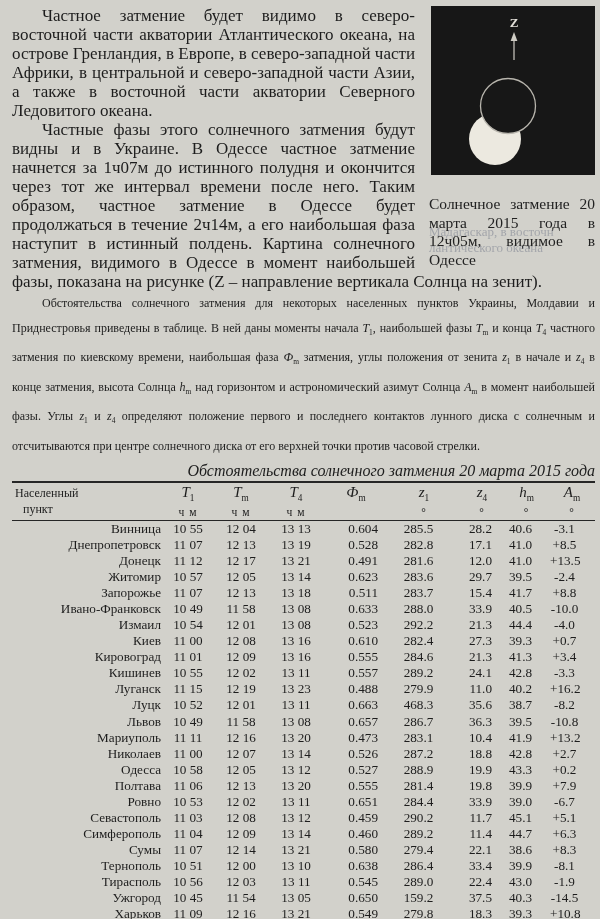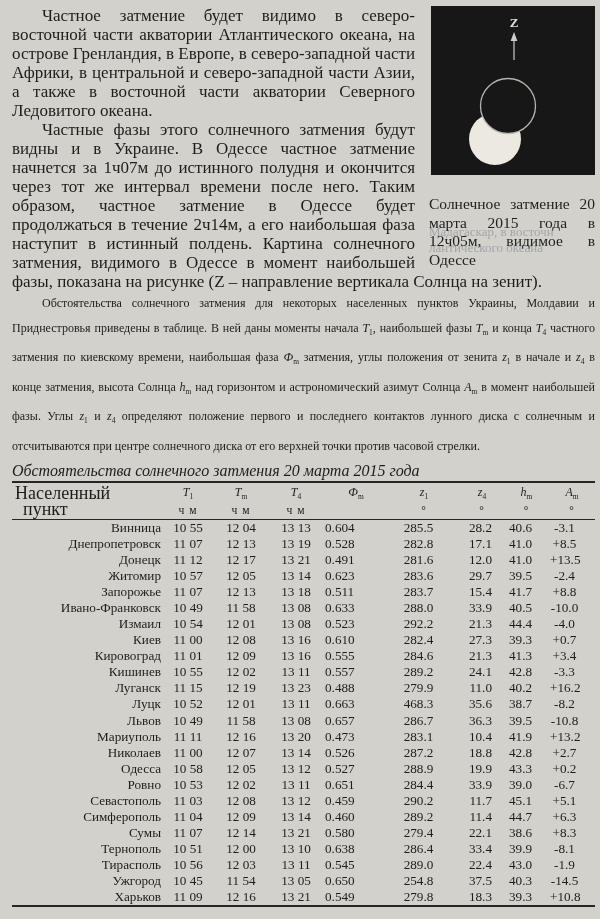--- a/index.html
+++ b/index.html
@@ -16,37 +16,37 @@
   figcaption{font-size:15.5px;line-height:18.5px;text-align:justify;text-align-last:justify;
              margin-top:20px;padding-left:6px;color:#222}
   .ghost{position:absolute;top:218px;left:6px;width:168px;
          font-size:13px;line-height:16px;color:rgba(85,92,115,.38);pointer-events:none}
 
   p{margin:0;text-align:justify;font-size:17px;line-height:19px;text-indent:30px}
   p.body-3{font-size:12px;line-height:25px}
   p i{font-style:italic}
   sub{font-size:.62em}
 
-  .tbl-title{clear:both;font-style:italic;text-align:left;font-size:16px;
+  .tbl-title{clear:both;font-style:italic;text-align:right;font-size:16px;
              line-height:18px;margin:3px 0 1px}
 
   table.eclipse-tbl{
     border-collapse:collapse;table-layout:fixed;width:583px;
     border-top:2.2px solid #262626;border-bottom:2.2px solid #262626;
     font-size:13.2px;
   }
   thead th{border-bottom:1.6px solid #262626;font-weight:normal;vertical-align:top;padding:2px 0}
-  th.city-h{text-align:left;font-size:18px;line-height:16px;padding-left:3px}
+  th.city-h{text-align:left;font-size:12px;line-height:16px;padding-left:3px}
   th.city-h .l2{padding-left:8px}
-  th .sym{display:block;font-size:12px;line-height:15px}
+  th .sym{display:block;font-size:15px;line-height:15px}
   th .unit{display:block;font-size:11.5px;line-height:12px;letter-spacing:1px}
   tbody td{line-height:14.08px;white-space:nowrap;overflow:hidden}
   td.c0{text-align:right;padding-left:4px}
   td.c1,td.c2,td.c3{text-align:center}
-  td.c4{padding-right:10px}
+  td.c4{text-align:right;padding-right:10px}
   td.c5{text-align:center;padding-right:12px}
   td.c6{text-align:right;padding-right:12px}
   td.c7{text-align:center;padding-right:13px}
   td.c8{text-align:center;padding-right:16px}
 </style>
 </head>
 <body>
 
 <div class="page">
 
@@ -295,20 +295,31 @@
           <td class="c1">10 58</td>
           <td class="c2">12 05</td>
           <td class="c3">13 12</td>
           <td class="c4">0.527</td>
           <td class="c5">288.9</td>
           <td class="c6">19.9</td>
           <td class="c7">43.3</td>
           <td class="c8">+0.2</td>
         </tr>
         <tr>
+          <td class="c0">Полтава</td>
+          <td class="c1">11 06</td>
+          <td class="c2">12 13</td>
+          <td class="c3">13 20</td>
+          <td class="c4">0.555</td>
+          <td class="c5">281.4</td>
+          <td class="c6">19.8</td>
+          <td class="c7">39.9</td>
+          <td class="c8">+7.9</td>
+        </tr>
+        <tr>
           <td class="c0">Ровно</td>
           <td class="c1">10 53</td>
           <td class="c2">12 02</td>
           <td class="c3">13 11</td>
           <td class="c4">0.651</td>
           <td class="c5">284.4</td>
           <td class="c6">33.9</td>
           <td class="c7">39.0</td>
           <td class="c8">-6.7</td>
         </tr>
@@ -366,21 +377,21 @@
           <td class="c6">22.4</td>
           <td class="c7">43.0</td>
           <td class="c8">-1.9</td>
         </tr>
         <tr>
           <td class="c0">Ужгород</td>
           <td class="c1">10 45</td>
           <td class="c2">11 54</td>
           <td class="c3">13 05</td>
           <td class="c4">0.650</td>
-          <td class="c5">254.8</td>
+          <td class="c5">159.2</td>
           <td class="c6">37.5</td>
           <td class="c7">40.3</td>
           <td class="c8">-14.5</td>
         </tr>
         <tr>
           <td class="c0">Харьков</td>
           <td class="c1">11 09</td>
           <td class="c2">12 16</td>
           <td class="c3">13 21</td>
           <td class="c4">0.549</td>

